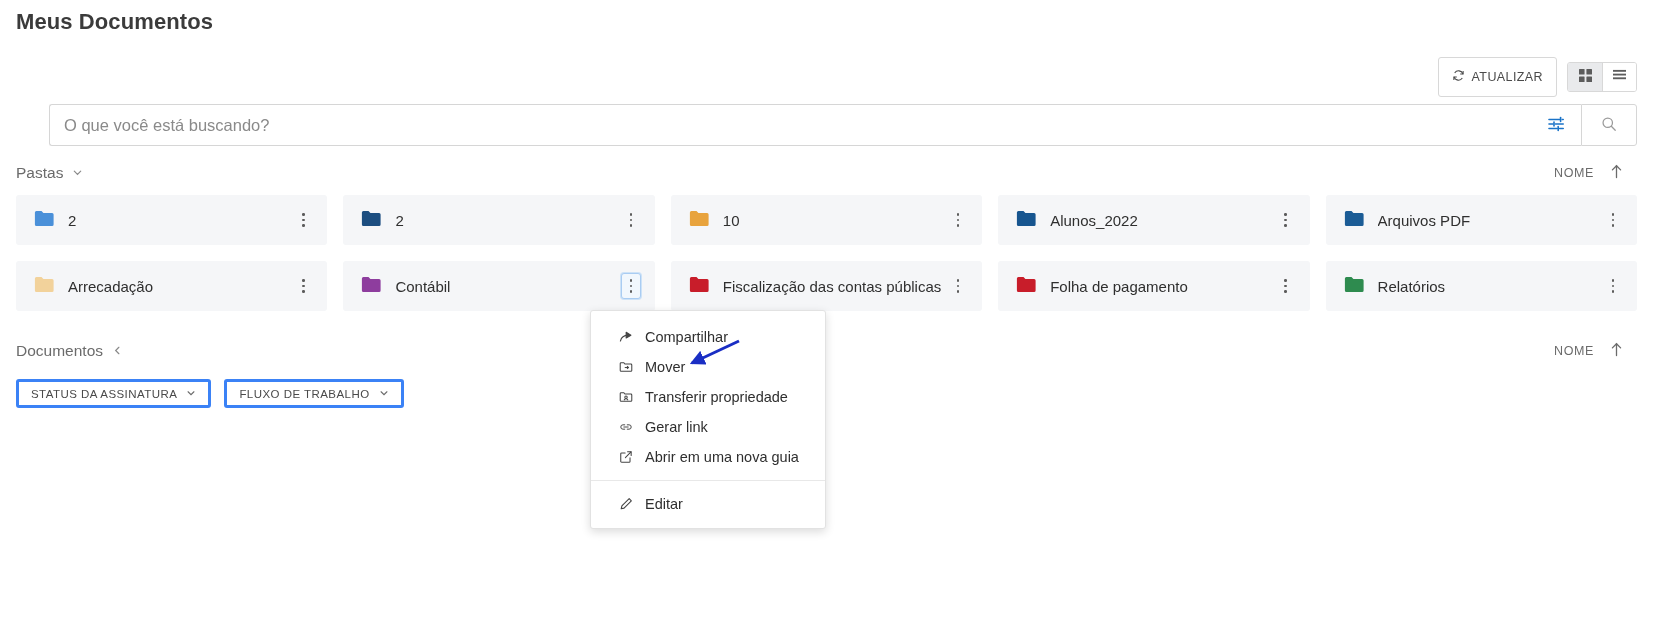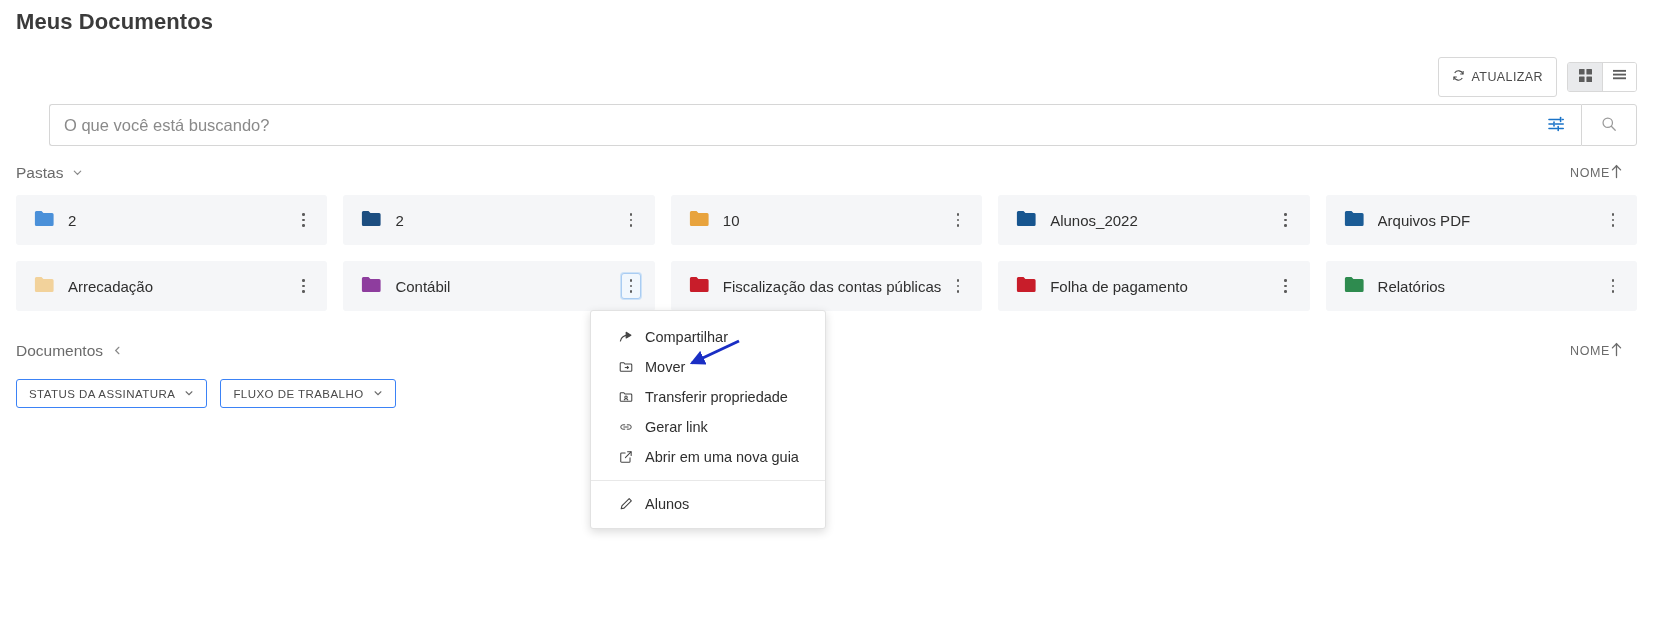--- a/index.html
+++ b/index.html
@@ -133,20 +133,21 @@
     gap: 9px;
     cursor: pointer;
   }
   .section-title {
     font-size: 15.5px;
     color: #6b6b6b;
   }
   .sort-ctl {
     display: flex;
     align-items: center;
+    gap: 16px;
     cursor: pointer;
     padding-right: 14px;
   }
   .sort-label {
     font-size: 12.5px;
     color: #6b6b6b;
     letter-spacing: .6px;
   }
 
   
@@ -214,21 +215,21 @@
     display: flex;
     gap: 13px;
     margin-top: 16px;
   }
   .chip {
     display: flex;
     align-items: center;
     gap: 9px;
     height: 29px;
     padding: 3px 12px;
-    border: 1px solid #3b82f6;
+    border: 3px solid #3b82f6;
     border-radius: 3px;
     background: #fff;
     font-size: 11.5px;
     color: #4a4a4a;
     letter-spacing: .45px;
     cursor: pointer;
     white-space: nowrap;
   }
 
   
@@ -572,21 +573,21 @@
         </div>
       </div>
     <div class="ctx-sep"></div>
     <div id="ctx-bottom">
         <div class="ctx-item">
           <span class="ctx-ico">
             <svg width="14" height="14" viewBox="0 0 16 16" stroke="#444" stroke-width="1.25" fill="none" stroke-linecap="round" stroke-linejoin="round">
               <path d="M11.6 1.9l2.5 2.5-8.3 8.3-3.3.8.8-3.3z"></path>
             </svg>
           </span>
-          <span>Alunos</span>
+          <span>Editar</span>
         </div>
       </div>
   </div>
 
   <svg class="anno-arrow" viewBox="0 0 60 32">
     <defs>
       <marker id="arrowhead" markerWidth="5" markerHeight="5" refX="4.2" refY="2.5" orient="auto">
         <path d="M0,0 L5,2.5 L0,5 Z" fill="#1a2ec4"></path>
       </marker>
     </defs>

